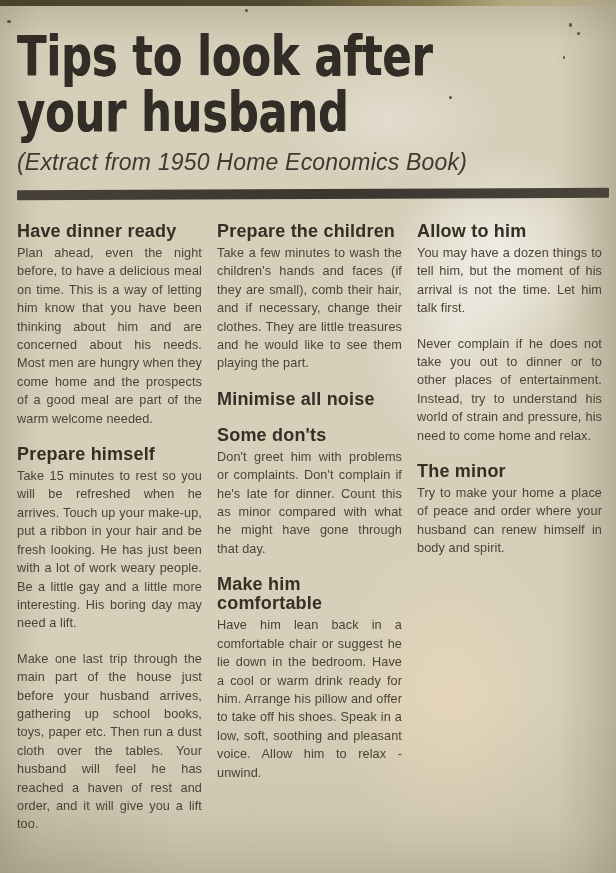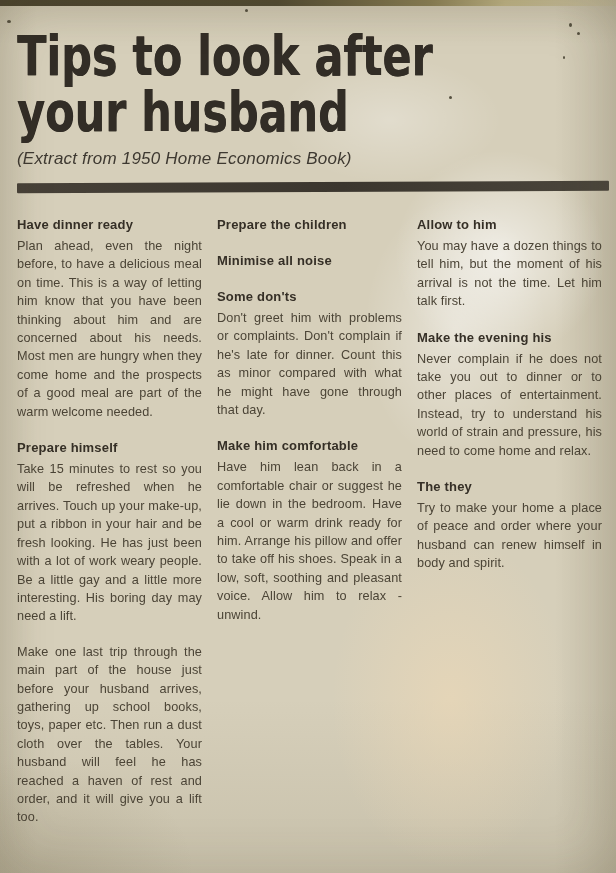--- a/index.html
+++ b/index.html
@@ -23,32 +23,32 @@
   .page{position:relative;padding:28px 14px 0 17px;}
   .title{
     margin:0;color:#322d26;
     font-family:"DejaVu Sans","Liberation Sans",sans-serif;
     font-weight:bold;font-size:55px;line-height:56px;letter-spacing:0px;
     transform:scaleX(0.78);transform-origin:0 0;width:128%;
     text-shadow:0.6px 0 0 #322d26;
   }
   .subtitle{
     margin-top:9px;color:#3e3931;font-style:italic;
-    font-size:17px;letter-spacing:0.2px;
+    font-size:23px;letter-spacing:0.2px;
   }
   .rule{
     margin-top:13px;height:10px;width:592px;border-radius:1px;
     background:linear-gradient(90deg,#474138 0%,#3b362e 55%,#4b463c 100%);
     transform:rotate(-0.25deg);
   }
   .columns{display:flex;gap:15px;margin-top:23px;}
   .col{flex:1;min-width:0;}
   .tip{margin:0 0 17px 0;}
   .tip-h{
-    margin:0 0 3px 0;font-size:13px;line-height:19px;color:#352f26;
+    margin:0 0 3px 0;font-size:18px;line-height:19px;color:#352f26;
     font-weight:bold;letter-spacing:0.2px;
   }
   .tip-p{
     margin:0;font-size:12.7px;line-height:18.4px;color:#4b4436;
     text-align:justify;letter-spacing:0.1px;
   }
   .speck{position:absolute;background:#55503f;border-radius:50%;}
   .vignette{
     position:absolute;inset:0;pointer-events:none;
     box-shadow:inset 0 0 55px rgba(70,60,35,0.18);
@@ -79,45 +79,45 @@
         <p class="tip-p">Take 15 minutes to rest so you will be refreshed when he arrives. Touch up your make-up, put a ribbon in your hair and be fresh looking. He has just been with a lot of work weary people. Be a little gay and a little more interesting. His boring day may need a lift.</p>
       </section>
       <section class="tip">
         <p class="tip-p">Make one last trip through the main part of the house just before your husband arrives, gathering up school books, toys, paper etc. Then run a dust cloth over the tables. Your husband will feel he has reached a haven of rest and order, and it will give you a lift too.</p>
       </section>
     </div>
 
     <div class="col">
       <section class="tip">
         <h2 class="tip-h">Prepare the children</h2>
+        <p class="tip-p">Take a few minutes to wash the children's hands and faces (if they are small), comb their hair, and if necessary, change their clothes. They are little treasures and he would like to see them playing the part.</p>
       </section>
       <section class="tip">
         <h2 class="tip-h">Minimise all noise</h2>
       </section>
       <section class="tip">
         <h2 class="tip-h">Some don'ts</h2>
         <p class="tip-p">Don't greet him with problems or complaints. Don't complain if he's late for dinner. Count this as minor compared with what he might have gone through that day.</p>
       </section>
       <section class="tip">
         <h2 class="tip-h">Make him comfortable</h2>
         <p class="tip-p">Have him lean back in a comfortable chair or suggest he lie down in the bedroom. Have a cool or warm drink ready for him. Arrange his pillow and offer to take off his shoes. Speak in a low, soft, soothing and pleasant voice. Allow him to relax - unwind.</p>
       </section>
     </div>
 
     <div class="col">
       <section class="tip">
         <h2 class="tip-h">Allow to him</h2>
         <p class="tip-p">You may have a dozen things to tell him, but the moment of his arrival is not the time. Let him talk first.</p>
       </section>
       <section class="tip">
-        <h2 class="tip-h">Make the evening his</h2>
         <p class="tip-p">Never complain if he does not take you out to dinner or to other places of entertainment. Instead, try to understand his world of strain and pressure, his need to come home and relax.</p>
       </section>
       <section class="tip">
-        <h2 class="tip-h">The they</h2>
+        <h2 class="tip-h">The minor</h2>
         <p class="tip-p">Try to make your home a place of peace and order where your husband can renew himself in body and spirit.</p>
       </section>
     </div>
 
   </div>
 </div>
 
 <div class="speck" style="left:7px;top:20px;width:4px;height:3px;"></div>
 <div class="speck" style="left:245px;top:9px;width:3px;height:3px;"></div>
 <div class="speck" style="left:569px;top:23px;width:3px;height:4px;"></div>

